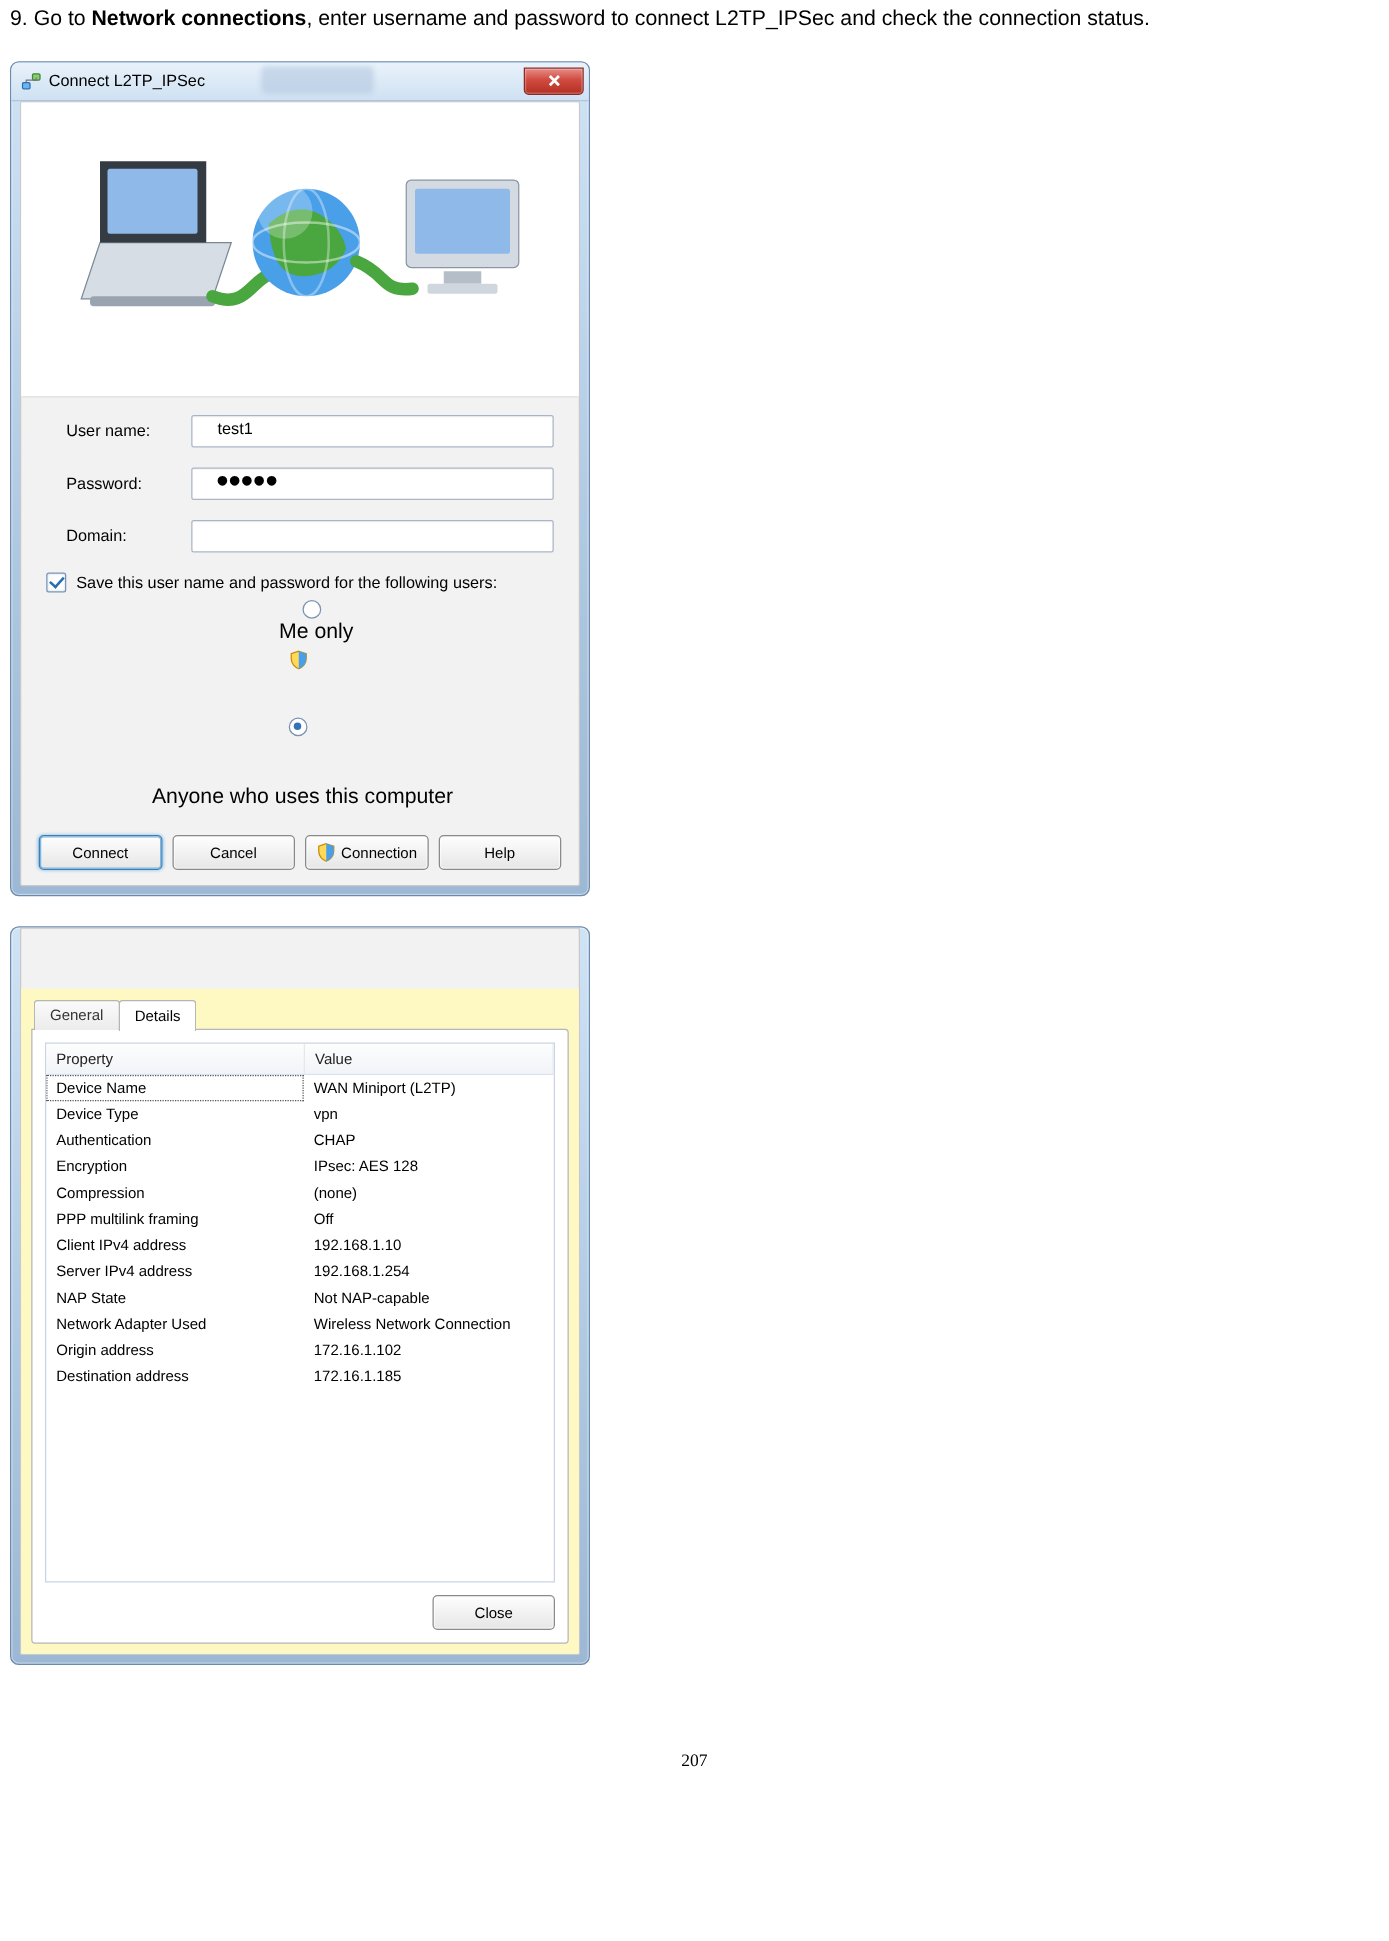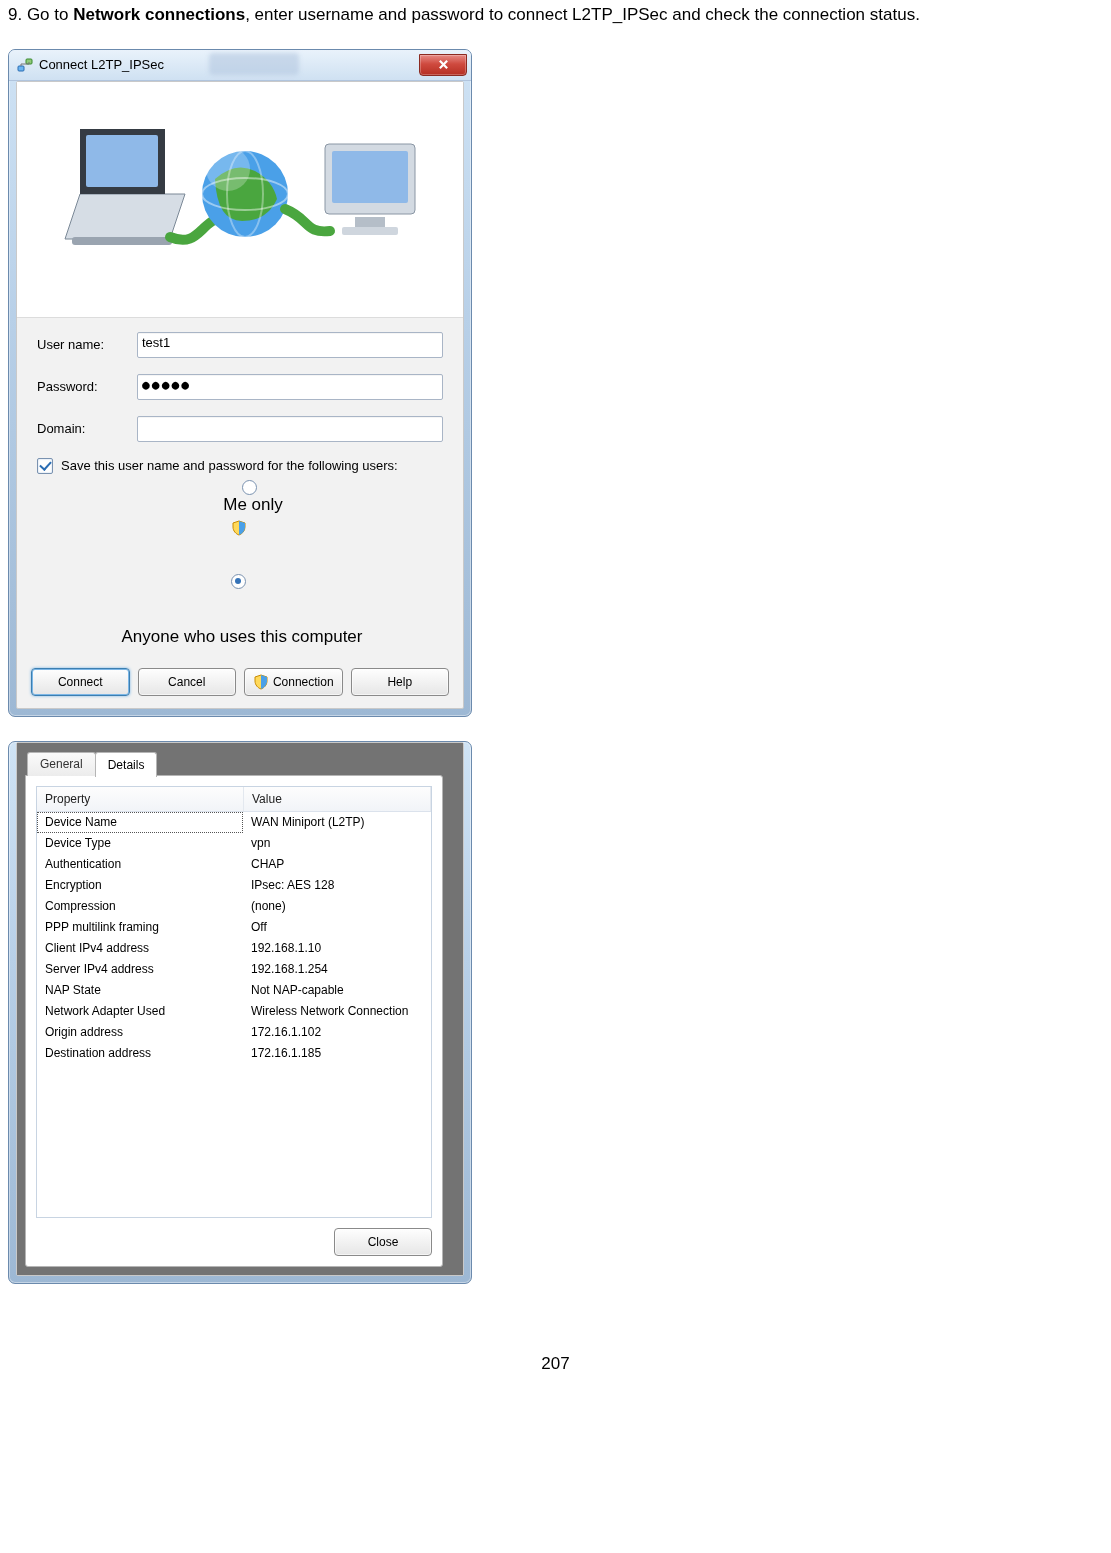--- a/index.html
+++ b/index.html
@@ -87,29 +87,30 @@
   .illus svg { width: 380px; height: 200px; }
 
   .form {
     padding: 14px 20px 10px 20px;
     font-size: 13px;
     color:#000;
   }
   .row {
     display:flex; align-items:center;
     margin-bottom: 16px;
+    margin-left: 16px;
   }
   .row .lbl { width: 100px; }
   .row .field {
     flex:1;
     height: 22px;
     background:#fff;
     border:1px solid #a9b5c6;
     border-radius:2px;
-    padding: 2px 8px 0 4px;
+    padding: 2px 8px 0 20px;
     font-size:13px;
     box-shadow: 0 1px 0 rgba(0,0,0,0.04) inset;
   }
   .dots { letter-spacing: 2px; font-family: monospace; }
 
   .chk-line { display:flex; align-items:center; margin: 6px 0; font-size:13px; }
   .chk {
     width:14px; height:14px; border:1px solid #7a92b0;
     border-radius:2px; background:#fff; margin-right:8px;
     display:flex; align-items:center; justify-content:center;
@@ -148,21 +149,21 @@
     color:#000;
   }
   .btn.default {
     border-color:#3c7fb1;
     box-shadow: 0 0 0 1px #7bb6e6 inset, 0 0 3px #7bb6e6;
   }
   .btn .shield-mini{ margin-right:4px;}
 
   
   .win.status { width: 462px; }
-  .tabs-area { padding: 8px 20px 8px 8px; background:#737373; }
+  .tabs-area { padding: 8px 8px 8px 8px; background:#fef9c3;margin-top:48px; }
   .tabs {
     display:flex; align-items:flex-end;
     margin-left:2px;
     position:relative;
     z-index:2;
   }
   .tab {
     padding: 4px 12px 5px 12px;
     font-size:12px;
     border:1px solid #b5b5b5;
@@ -217,21 +218,21 @@
   .props-row .cell.c1.focus {
     outline:1px dotted #555;
     outline-offset:-1px;
   }
   .btn-row.status-row {
     justify-content:flex-end;
     padding: 10px 0 0 0;
   }
   .btn.small { flex:none; width:96px; }
 
-  .page-num { text-align:center; font-size:17px; margin-top:70px; }
+  .page-num { text-align:center; font-size:14px; margin-top:70px;font-family:Liberation Serif, serif; }
 </style>
 </head>
 <body>
 
 <div class="page">
 
   <p class="instruction">
     <span>9. Go to </span><b>Network connections</b><span>, enter username and password to connect L2TP_IPSec and check the connection status.</span>
   </p>
 

